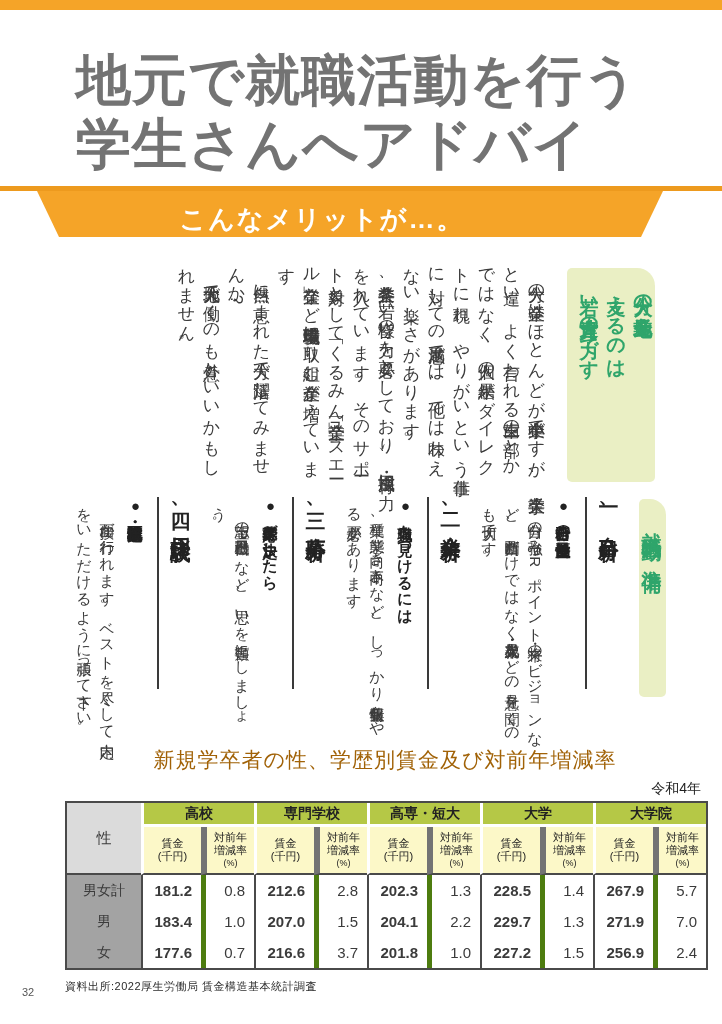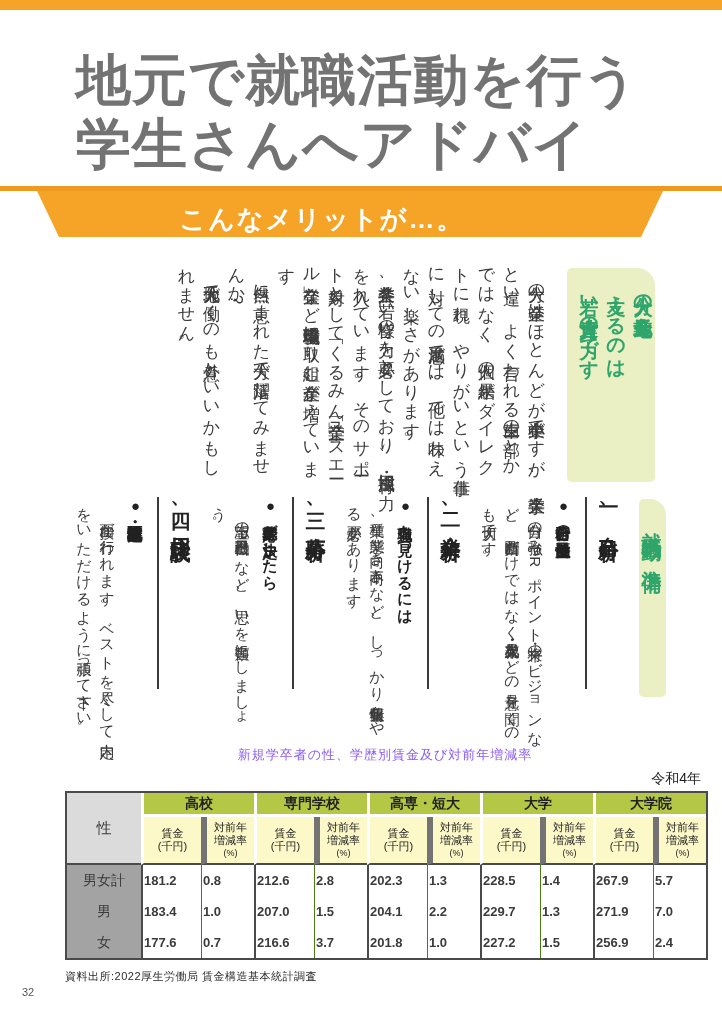--- a/index.html
+++ b/index.html
@@ -42,38 +42,38 @@
   }
   .prep-bullet{margin:0 6px 0 4px;font-size:15px;line-height:24px;font-weight:bold;color:#222;}
   .prep-body{margin:0;font-size:15px;line-height:23px;color:#3b3b3b;}
   .callout-b{
     width:56px;height:198px;margin-left:16px;margin-top:2px;padding:18px 0 0 0;
     border-radius:5px 16px 5px 5px;display:flex;justify-content:center;
   }
   .callout-b .vtext{font-size:20px;font-weight:bold;color:#2FA56B;letter-spacing:3px;}
   
   .table-block{position:absolute;top:746px;left:65px;width:640px;}
-  .tbl-title{margin:0;text-align:center;font-size:13px;font-weight:normal;color:#8b5cf6;letter-spacing:1px;}
+  .tbl-title{margin:0;text-align:center;font-size:21px;font-weight:normal;color:#a16207;letter-spacing:1px;}
   .tbl-era{text-align:right;font-size:14px;color:#1f1f1f;margin:6px 4px 3px 0;}
   table{border-collapse:separate;border-spacing:0;width:640px;border:2px solid #4a4a4a;table-layout:fixed;}
   td{box-sizing:border-box;}
   .corner{background:#DBDBDB;text-align:center;vertical-align:middle;font-size:15px;border-bottom:2px solid #4a4a4a;}
   .ghead{
     background:#B5C846;text-align:center;font-size:14px;font-weight:bold;color:#222;
     height:24px;border-left:3px solid #ffffff;border-bottom:3px solid #ffffff;vertical-align:middle;
   }
   .sub{background:#FCF8C8;text-align:center;vertical-align:middle;height:48px;
        font-size:11px;line-height:13px;color:#222;border-bottom:2px solid #4a4a4a;}
   .sub .pct{font-size:9px;}
   .sub.w{border-left:3px solid #ffffff;}
   .sub.r{border-left:6px solid #737373;}
   .rlabel{background:#a3a3a3;text-align:center;vertical-align:middle;font-size:14px;font-weight:normal;height:31px;}
-  .num{padding-right:9px;font-size:13px;vertical-align:middle;}
+  .num{text-align:right;padding-right:9px;font-size:15px;vertical-align:middle;}
   .num.w{border-left:2px solid #4a4a4a;font-weight:bold;}
-  .num.r{border-left:1px solid #4d7c0f;font-weight:bold;}
+  .num.r{border-left:5px solid #4d7c0f;}
   .source{font-size:11px;color:#2b2b2b;margin-top:9px;letter-spacing:0.5px;}
   .pageno{position:absolute;left:22px;top:986px;font-size:11px;color:#555;}
 </style>
 </head>
 <body>
 
 <div class="top-strip"></div>
 
 <h1 class="main-title">
   <span>地元で就職活動を行う</span><br>

